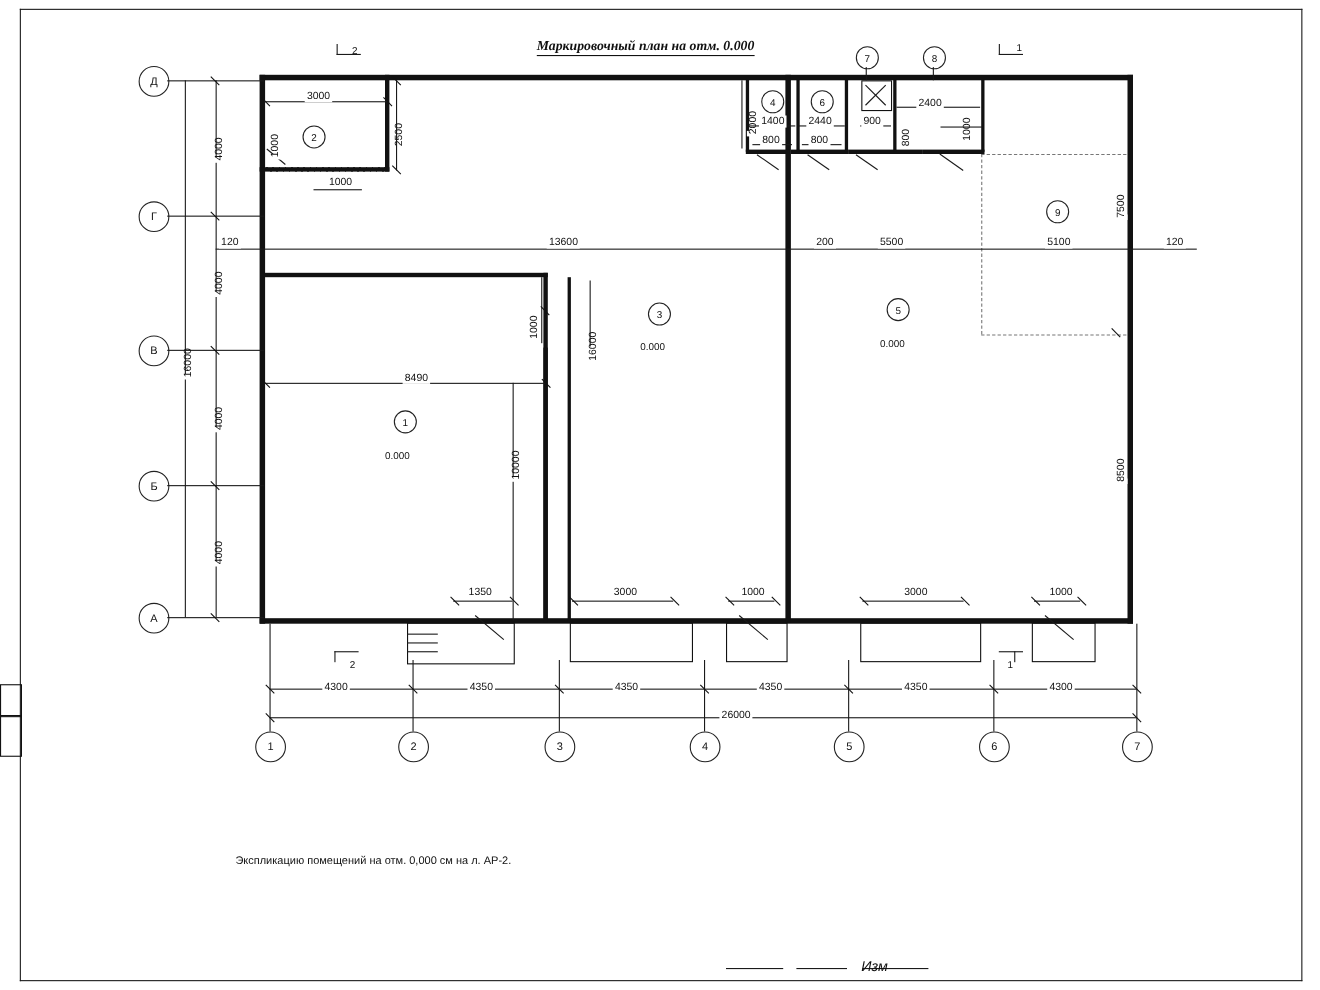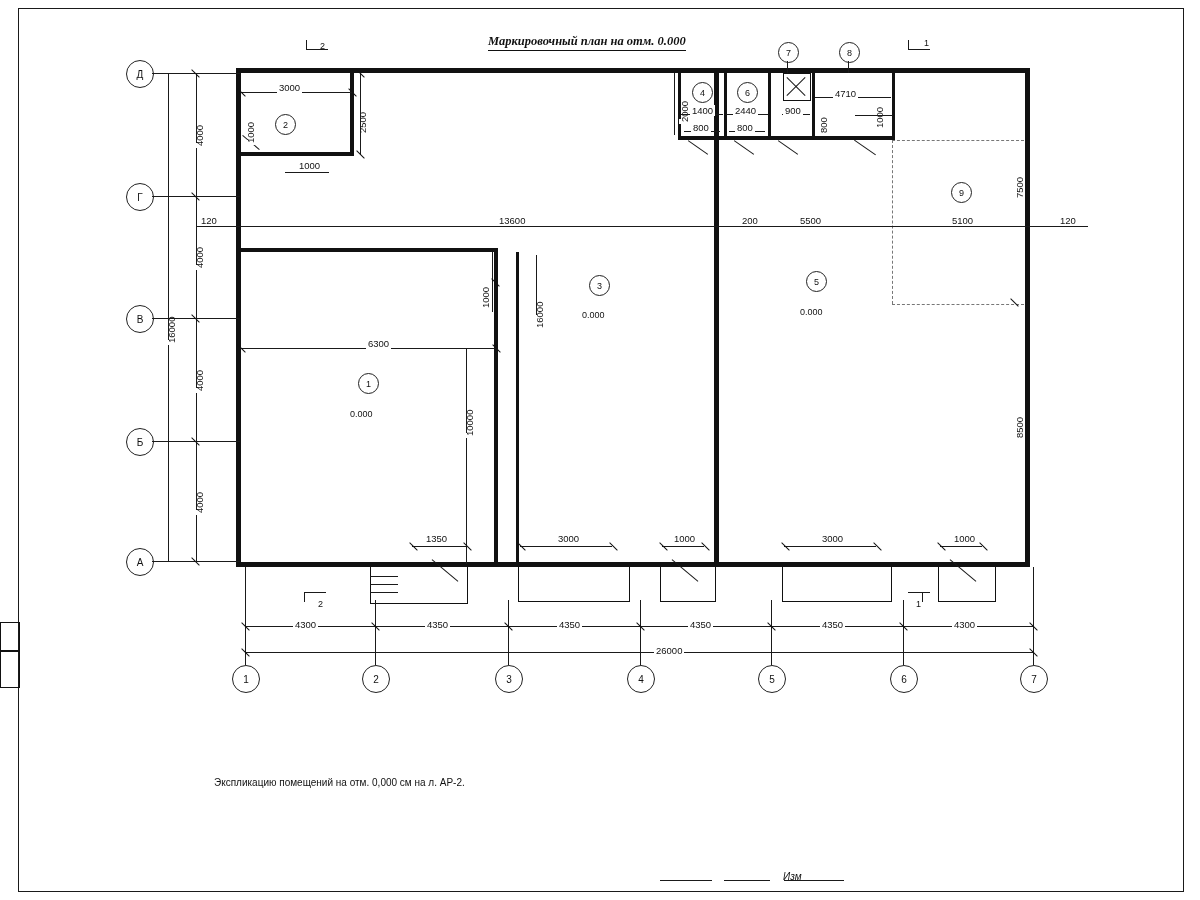--- a/index.html
+++ b/index.html
@@ -26,21 +26,21 @@
     position: absolute;
     background: #111111;
   }
   .txt {
     position: absolute;
     font-size: 10px;
     color: #111;
     white-space: nowrap;
     line-height: 1;
   }
-  .txt.xs { font-size: 10px; }
+  .txt.xs { font-size: 13px; }
   .bub {
     position: absolute;
     border: 1px solid #222;
     border-radius: 50%;
     background: #fff;
     font-size: 10px;
     color: #111;
     display: flex;
     align-items: center;
     justify-content: center;
@@ -290,26 +290,26 @@
   <div class="ln h" style="left:726px; top:114px; width:42px;"></div>
   <div class="dimtxt sm" style="left:733px; top:105px;">2440</div>
   <div class="ln h" style="left:729px; top:131px; width:36px;"></div>
   <div class="dimtxt sm" style="left:735px; top:122px;">800</div>
 
   <div class="ln h" style="left:782px; top:114px; width:28px;"></div>
   <div class="dimtxt sm" style="left:783px; top:105px;">900</div>
   <div class="dimtxt v sm" style="left:818px; top:135px;">800</div>
 
   <div class="ln h" style="left:815px; top:97px; width:76px;"></div>
-  <div class="dimtxt sm" style="left:833px; top:88px;">4710</div>
+  <div class="dimtxt sm" style="left:833px; top:88px;">2400</div>
   <div class="dimtxt v sm" style="left:874px; top:130px;">1000</div>
   <div class="ln h" style="left:855px; top:115px; width:38px;"></div>
 
   <div class="ln h" style="left:240px; top:348px; width:256px;"></div>
-  <div class="dimtxt" style="left:366px; top:338px;">6300</div>
+  <div class="dimtxt" style="left:366px; top:338px;">8490</div>
   <div class="tick" style="left:236px; top:348px;"></div>
   <div class="tick" style="left:491px; top:348px;"></div>
 
   <div class="ln v" style="left:466px; top:348px; height:216px;"></div>
   <div class="dimtxt v" style="left:464px; top:438px;">10000</div>
 
   <div class="ln v" style="left:536px; top:255px; height:60px;"></div>
   <div class="dimtxt v" style="left:534px; top:330px;">16000</div>
 
   <div class="dimtxt v sm" style="left:480px; top:310px;">1000</div>

